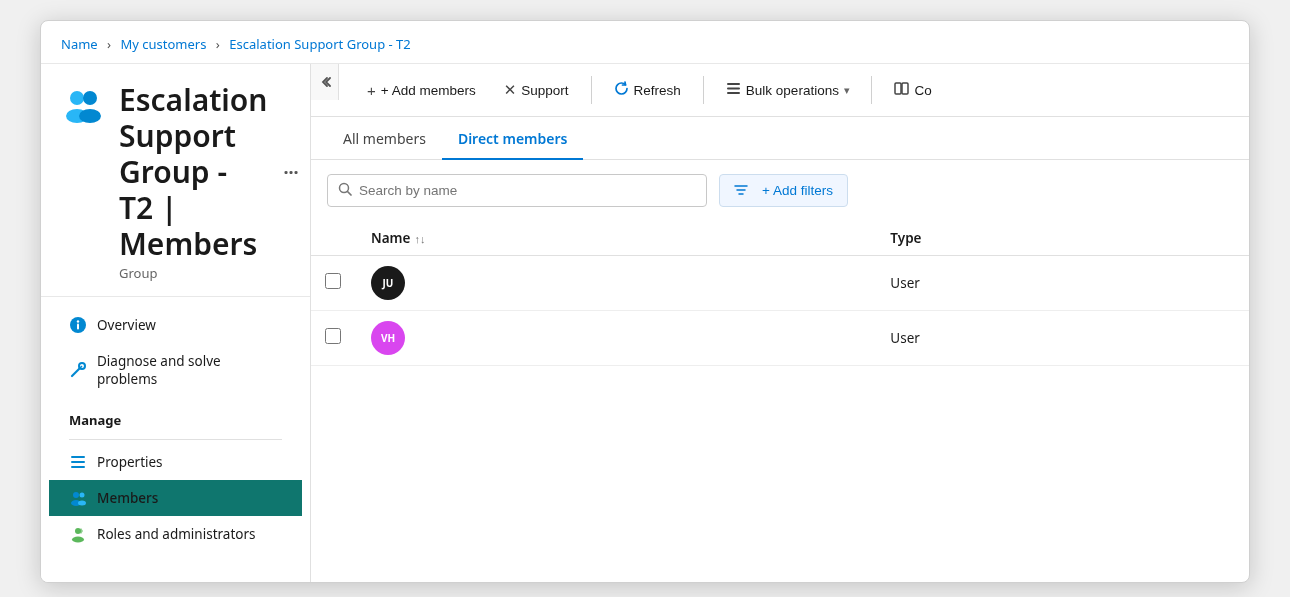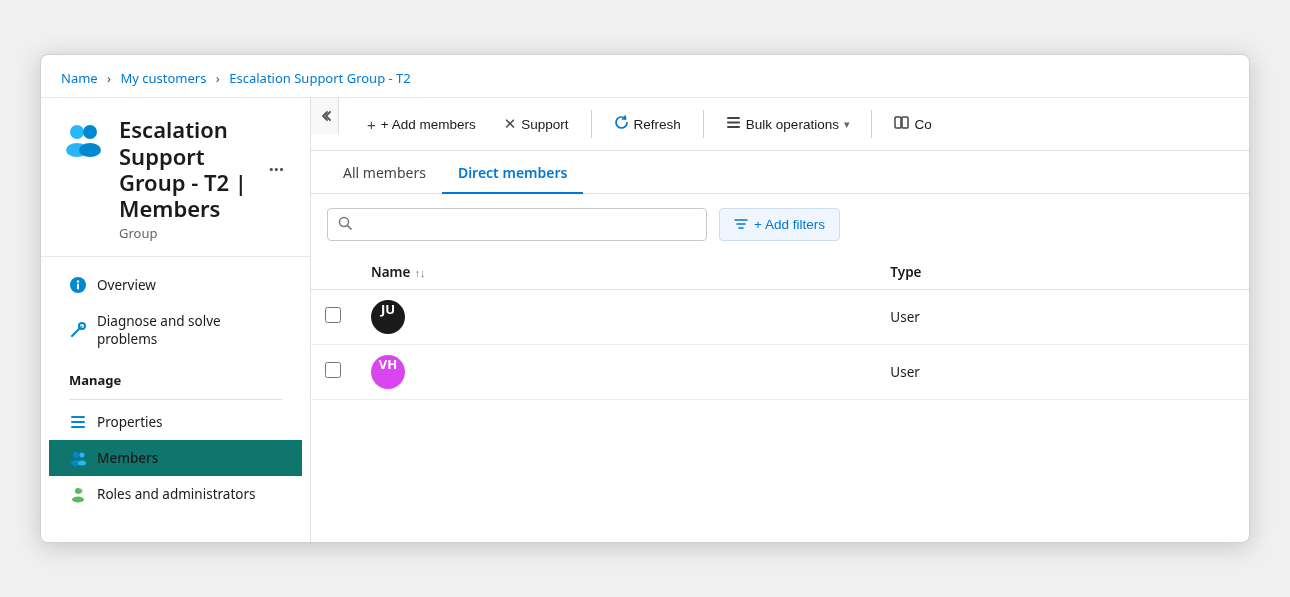--- a/index.html
+++ b/index.html
@@ -55,21 +55,21 @@
       gap: 14px;
       border-bottom: 1px solid #e8e8e8;
     }
     .page-header-icon {
       width: 44px;
       height: 44px;
       flex-shrink: 0;
     }
     .page-header-text {}
     .page-title {
-      font-size: 22px;
+      font-size: 30px;
       font-weight: 600;
       color: #1a1a1a;
       line-height: 1.2;
     }
     .page-subtitle {
       font-size: 13px;
       color: #666;
       margin-top: 2px;
     }
     .page-title-row {
@@ -221,21 +221,21 @@
       background: transparent;
     }
     .search-icon-svg {
       color: #777;
       font-size: 14px;
       flex-shrink: 0;
     }
     .add-filters-btn {
       display: flex;
       align-items: center;
-      gap: 6px;
+      gap: 14px;
       padding: 7px 14px;
       background: #f0f6ff;
       border: 1px solid #cde;
       border-radius: 4px;
       font-size: 13.5px;
       color: #0078d4;
       cursor: pointer;
       white-space: nowrap;
     }
     
@@ -264,23 +264,23 @@
       align-items: center;
       gap: 4px;
       cursor: pointer;
     }
     .sort-icon { font-size: 11px; color: #777; }
     .avatar-circle {
       width: 34px;
       height: 34px;
       border-radius: 50%;
       display: flex;
-      align-items: flex-start;
+      align-items: center;
       justify-content: center;
-      font-size: 13px;
+      font-size: 10px;
       font-weight: 700;
       color: #fff;
       flex-shrink: 0;
     }
     .row-check {
       width: 16px;
       height: 16px;
       cursor: pointer;
     }
     .name-cell {
@@ -462,20 +462,21 @@
       </div>
 
       <div class="search-filter-row">
         <div class="search-box">
           <span class="search-icon-svg">
             <svg width="14" height="14" viewBox="0 0 14 14" fill="none">
               <circle cx="6" cy="6" r="4.5" stroke="#777" stroke-width="1.5"></circle>
               <line x1="9.5" y1="9.5" x2="13" y2="13" stroke="#777" stroke-width="1.7" stroke-linecap="round"></line>
             </svg>
           </span>
+          <input type="text" placeholder="Search by name" style="">
         </div>
         <button class="add-filters-btn">
           <span>
             <svg width="14" height="14" viewBox="0 0 14 14" fill="none">
               <line x1="1" y1="4" x2="13" y2="4" stroke="#0078d4" stroke-width="1.5" stroke-linecap="round"></line>
               <line x1="3" y1="8" x2="11" y2="8" stroke="#0078d4" stroke-width="1.5" stroke-linecap="round"></line>
               <line x1="5" y1="12" x2="9" y2="12" stroke="#0078d4" stroke-width="1.5" stroke-linecap="round"></line>
             </svg>
           </span>
           <span>+ Add filters</span>

